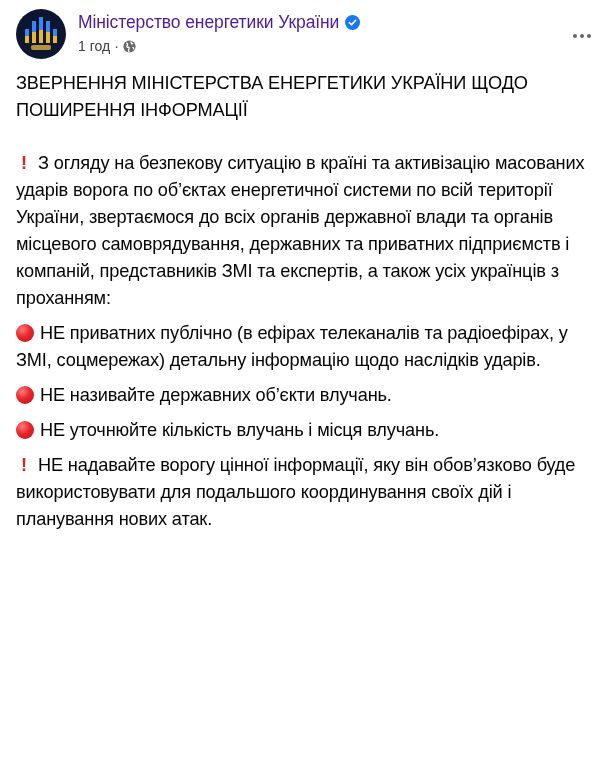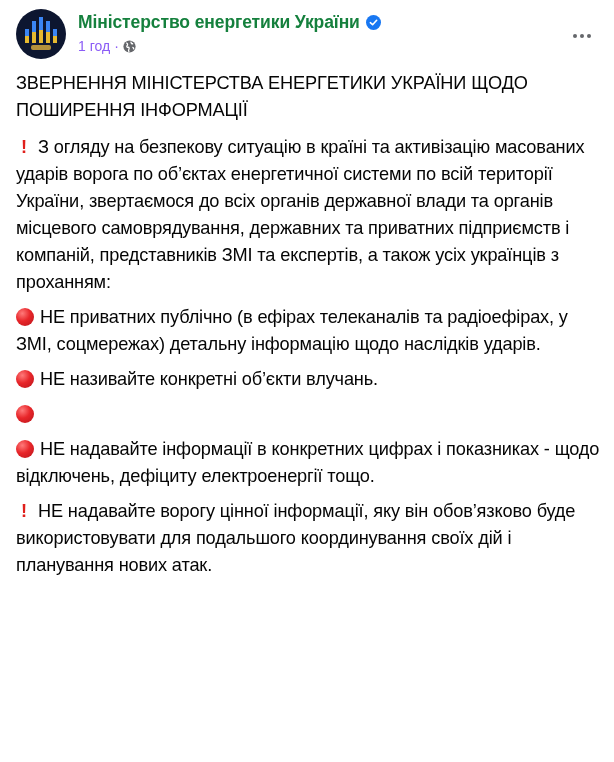--- a/index.html
+++ b/index.html
@@ -7,30 +7,30 @@
   .post { position: relative; width: 614px; height: 762px; }
   .header { position: absolute; left: 16px; top: 9px; right: 0; height: 52px; }
   .avatar {
     position: absolute; left: 0; top: 0; width: 50px; height: 50px; border-radius: 50%;
     overflow: hidden; background: #0d1630;
   }
   .avatar .bars { position: absolute; left: 9px; top: 8px; width: 32px; height: 26px; display: flex; gap: 3px; align-items: flex-end; }
   .avatar .bar { width: 5px; background: linear-gradient(#3d8bff 0%, #3d8bff 50%, #f2c230 50%, #f2c230 100%); opacity: .95; }
   .avatar .base { position: absolute; left: 15px; top: 36px; width: 20px; height: 5px; background: #e0b040; border-radius: 2px; opacity: .8; }
   .name-row { position: absolute; left: 62px; top: 3px; display: flex; align-items: center; gap: 6px; }
-  .page-name { font-size: 17.5px; font-weight: bold; color: #15803d; letter-spacing: -0.1px; }
+  .page-name { font-size: 17.5px; font-weight: normal; color: #4c1d95; letter-spacing: -0.1px; }
   .verified { width: 15px; height: 15px; border-radius: 50%; background: #1877f2; display: inline-flex; align-items: center; justify-content: center; }
-  .meta-row { position: absolute; left: 62px; top: 29px; display: flex; align-items: center; gap: 4px; font-size: 14px; color: #8b5cf6; }
+  .meta-row { position: absolute; left: 62px; top: 29px; display: flex; align-items: center; gap: 4px; font-size: 14px; color: #404040; }
   .globe { width: 13px; height: 13px; display: inline-block; }
   .more-btn { position: absolute; right: 18px; top: 20px; width: 28px; height: 14px; display: flex; align-items: center; justify-content: center; gap: 3px; cursor: pointer; }
   .more-btn .dot { width: 4px; height: 4px; border-radius: 50%; background: #65676b; }
 
   .body { position: absolute; left: 16px; top: 70px; width: 586px; font-size: 18.2px; line-height: 27px; color: #050505; letter-spacing: -0.15px; }
   .p { margin: 0 0 8px 0; }
-  .p.title { margin-bottom: 10px; }
+  .p.title { margin-bottom: 26px; }
   .emoji-excl { color: #e0201c; font-weight: bold; display: inline-block; width: 10px; margin-right: 9px; margin-left: 3px; text-align: center; }
   .emoji-dexcl { color: #e0201c; font-weight: bold; letter-spacing: -2px; margin-right: 4px; }
   .red-dot { display: inline-block; width: 18px; height: 18px; border-radius: 50%; vertical-align: -3px; margin-right: 6px;
     background: radial-gradient(circle at 35% 30%, #ff7a7a 0%, #e8262a 45%, #b8141a 100%); }
 </style>
 </head>
 <body>
 
 <div class="post">
   <div class="header">
@@ -73,23 +73,22 @@
     </div>
   </div>
 
   <div class="body">
     <p class="p title">ЗВЕРНЕННЯ МІНІСТЕРСТВА ЕНЕРГЕТИКИ УКРАЇНИ ЩОДО ПОШИРЕННЯ ІНФОРМАЦІЇ</p>
 
     <p class="p"><span class="emoji-excl">!</span><span>З огляду на безпекову ситуацію в країні та активізацію масованих ударів ворога по об’єктах енергетичної системи по всій території України, звертаємося до всіх органів державної влади та органів місцевого самоврядування, державних та приватних підприємств і компаній, представників ЗМІ та експертів, а також усіх українців з проханням:</span></p>
 
     <p class="p"><span class="red-dot"></span><span>НЕ приватних публічно (в ефірах телеканалів та радіоефірах, у ЗМІ, соцмережах) детальну інформацію щодо наслідків ударів.</span></p>
 
-    <p class="p"><span class="red-dot"></span><span>НЕ називайте конкретні об’єкти влучань.</span></p>
+    <p class="p"><span class="red-dot"></span><span>НЕ називайте державних об’єкти влучань.</span></p>
 
 
-    <p class="p"><span class="red-dot"></span></p>
+    <p class="p"><span class="red-dot"></span><span>НЕ уточнюйте кількість влучань і місця влучань.</span></p>
 
-    <p class="p"><span class="red-dot"></span><span>НЕ надавайте інформації в конкретних цифрах і показниках - щодо відключень, дефіциту електроенергії тощо.</span></p>
 
 
     <p class="p"><span class="emoji-excl">!</span><span>НЕ надавайте ворогу цінної інформації, яку він обов’язково буде використовувати для подальшого координування своїх дій і планування нових атак.</span></p>
   </div>
 </div>
 
 </body></html>

